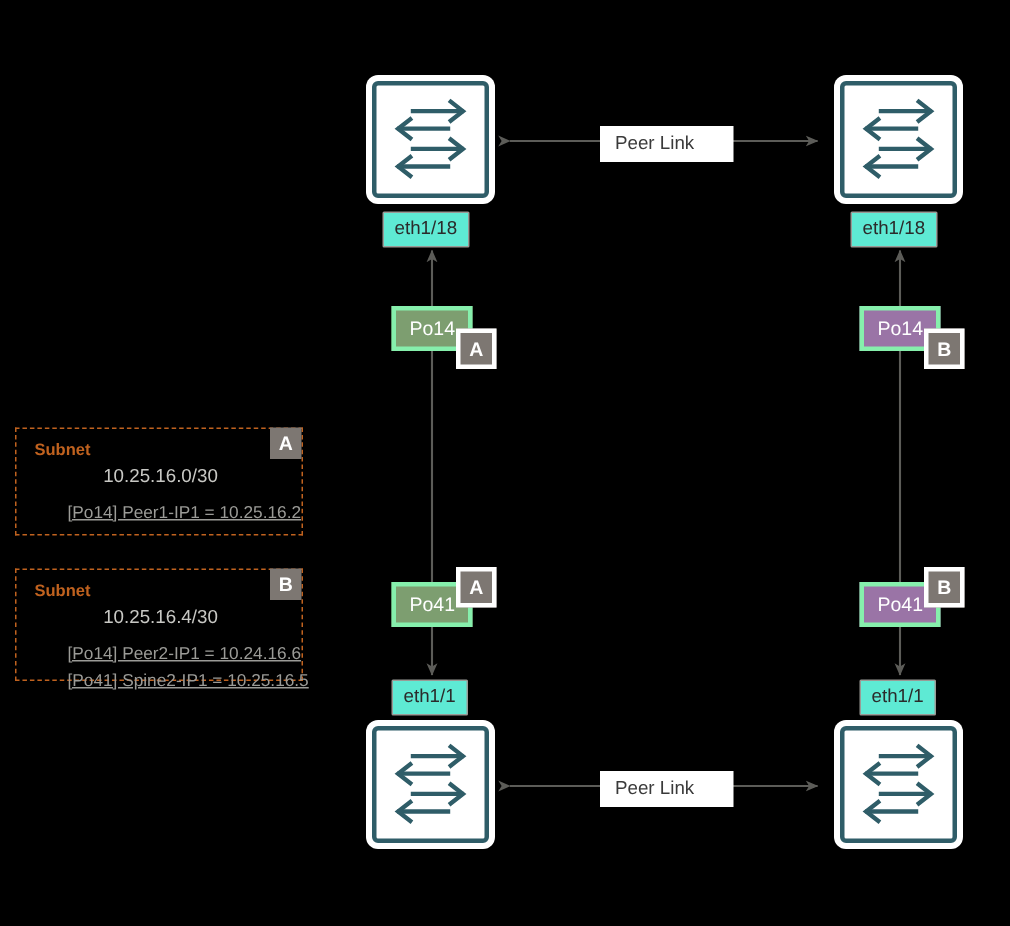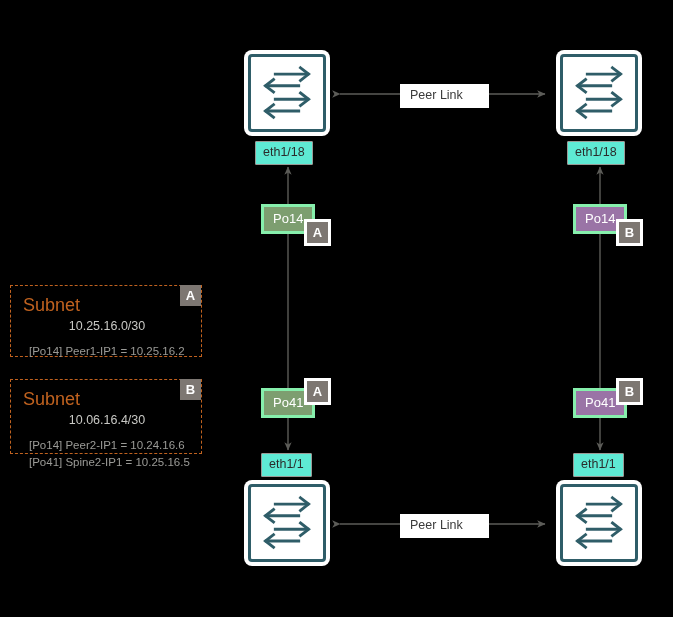--- a/index.html
+++ b/index.html
@@ -98,39 +98,40 @@
 
   
   .subnet-box {
     position: absolute;
     border: 1px dashed #c0621f;
     box-sizing: border-box;
     padding: 8px 10px 10px 12px;
   }
   .subnet-title {
     color: #c0621f;
-    font-size: 18px;
-    font-weight: normal;
+    font-size: 11px;
+    font-weight: bold;
     line-height: 1.25;
     margin: 0;
   }
   .subnet-cidr {
     color: #c8c8c4;
     font-size: 12.5px;
     line-height: 1.3;
     margin: 1px 0 0 0;
     text-align: center;
   }
   .subnet-rows { margin-top: 9px; }
   .subnet-row {
     color: #9b9b97;
     font-size: 11.5px;
     line-height: 1.45;
-    margin: 0 0 1px 6px;
-    white-space: nowrap;
+    margin: 0 0 1px 22px;
+    white-space: nowrap;
+    text-decoration: underline;
   }
 
   .conn { position: absolute; }
 </style>
 </head>
 <body>
 
 <div id="canvas">
 
   <svg class="conn" width="673" height="617" viewBox="0 0 673 617" style="left:0;top:0;">
@@ -244,21 +245,21 @@
     <div class="subnet-title">Subnet</div>
     <div class="subnet-cidr">10.25.16.0/30</div>
     <div class="subnet-rows">
       <div class="subnet-row">[Po14] Peer1-IP1 = 10.25.16.2</div>
     </div>
   </div>
   <div class="ab-tag plain" style="left:180px; top:285px;">A</div>
 
   <div class="subnet-box" style="left:10px; top:379px; width:192px; height:75px;">
     <div class="subnet-title">Subnet</div>
-    <div class="subnet-cidr">10.06.16.4/30</div>
+    <div class="subnet-cidr">10.25.16.4/30</div>
     <div class="subnet-rows">
       <div class="subnet-row">[Po14] Peer2-IP1 = 10.24.16.6</div>
       <div class="subnet-row">[Po41] Spine2-IP1 = 10.25.16.5</div>
     </div>
   </div>
   <div class="ab-tag plain" style="left:180px; top:379px;">B</div>
 
 </div>
 
 </body></html>

